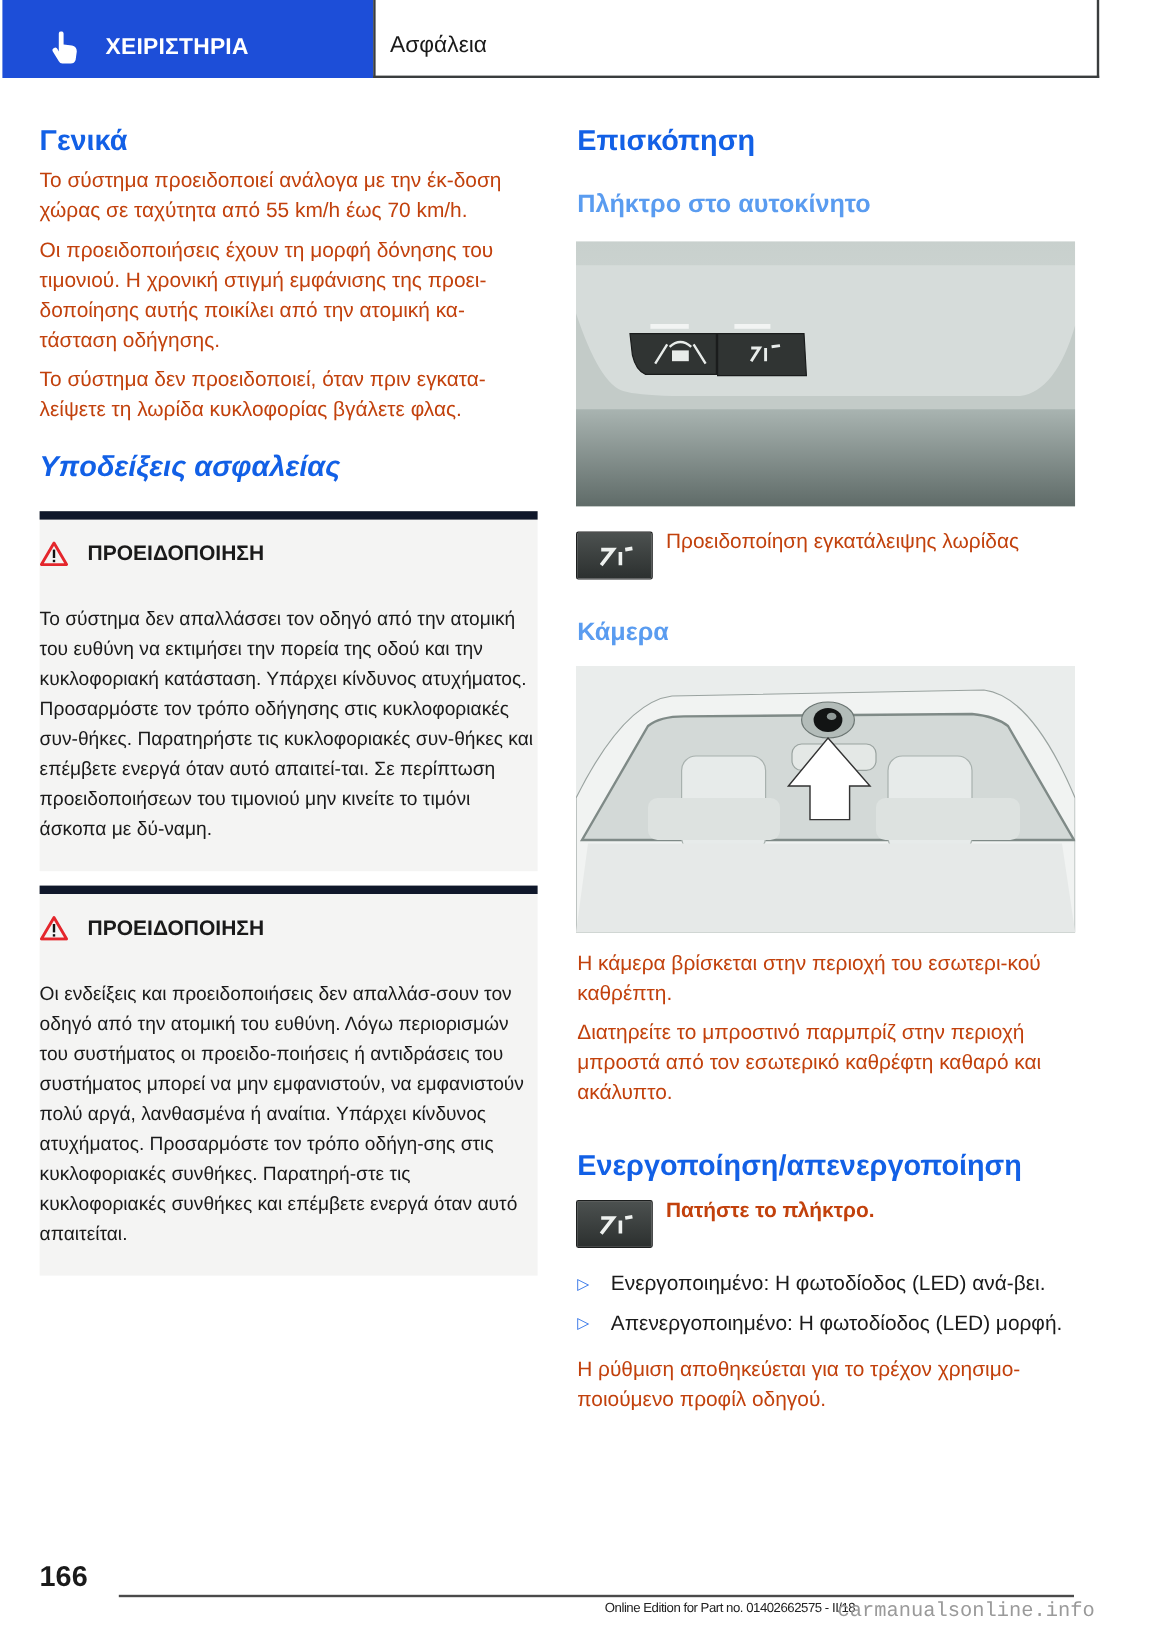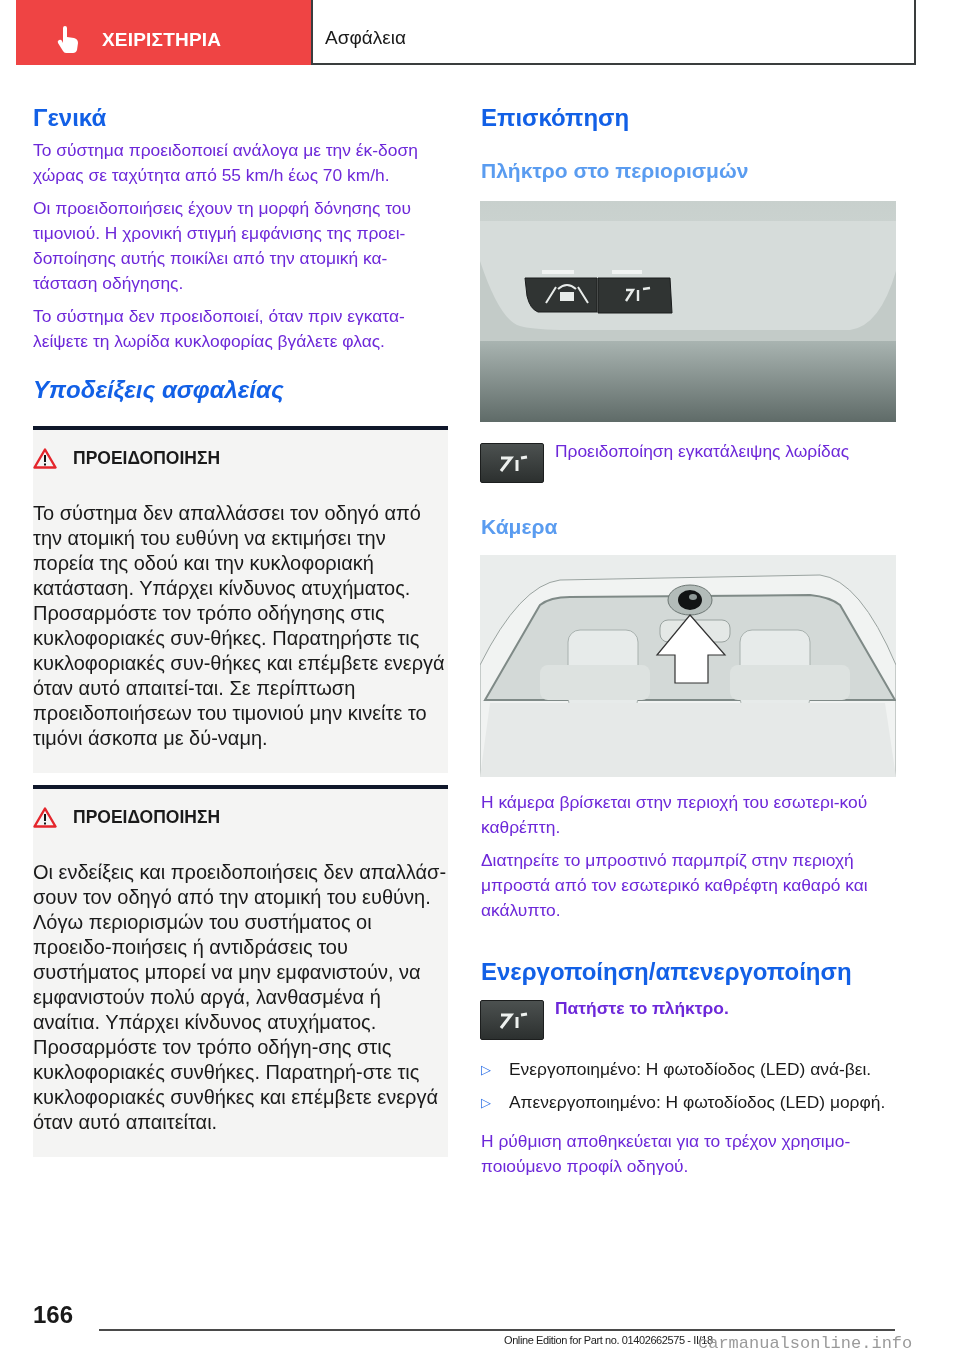--- a/index.html
+++ b/index.html
@@ -1,35 +1,35 @@
 <!DOCTYPE html>
 <html><head>
 <meta charset="utf-8">
 <style>
   * { box-sizing: border-box; margin: 0; padding: 0; }
   html, body { width: 960px; height: 1362px; background: #ffffff; overflow: hidden; }
   body { position: relative; font-family: "Liberation Sans", sans-serif; color: #1a1a1a; }
 
-  .hdr-tab { position: absolute; left: 16px; top: 0; width: 350px; height: 65px; background: #ef4444; display: flex; align-items: center; }
+  .hdr-tab { position: absolute; left: 2px; top: 0; width: 350px; height: 65px; background: #1d4ed8; display: flex; align-items: center; }
   .hdr-tab .hand { position: absolute; left: 40px; top: 26px; width: 24px; height: 28px; }
   .hdr-tab .lbl { position: absolute; left: 86px; top: 29px; color: #fff; font-weight: bold; font-size: 19px; letter-spacing: 0.2px; }
   .hdr-box { position: absolute; left: 311px; top: -2px; width: 605px; height: 67px; border: 2px solid #3a3d3e; border-top: none; background: #fff; }
   .hdr-box .lbl { position: absolute; left: 12px; top: 29px; font-size: 19px; color: #1a1a1a; }
 
   .col { position: absolute; }
   .col-left { left: 33px; top: 104px; width: 415px; }
 
   h2.h1 { color: #1260e6; font-weight: bold; font-size: 24px; margin-bottom: 6px; }
   h3.h2 { color: #5a9cf0; font-weight: bold; font-size: 21px; }
-  p.body { font-size: 17.4px; line-height: 25px; margin-bottom: 8px; color: #6d28d9; }
+  p.body { font-size: 17.4px; line-height: 25px; margin-bottom: 8px; color: #c2410c; }
 
-  .warn { background: #f4f4f3; border-top: 4px solid #0f172a; padding: 18px 0 22px 0; }
+  .warn { background: #f4f4f3; border-top: 7px solid #0f172a; padding: 18px 0 22px 0; }
   .warn-title { display: flex; align-items: center; font-weight: bold; font-size: 17.5px; margin-bottom: 4px; }
   .warn-title svg { margin-right: 16px; }
-  .warn p { font-size: 20px; line-height: 25px; margin-top: 32px; }
+  .warn p { font-size: 16px; line-height: 25px; margin-top: 32px; }
 
   .photo { position: absolute; border: none; }
   .iconbtn { position: absolute; width: 64px; height: 40px; background: linear-gradient(#4c5150, #2c302f); border: 1px solid #1c1e1e; border-radius: 2px; }
 
   .bullet { position: relative; padding-left: 28px; font-size: 17.4px; line-height: 25px; margin-bottom: 8px; }
   .bullet .tri { position: absolute; left: 0; top: 0; color: #2a6ee6; font-size: 13px; }
 
   .footer-num { position: absolute; left: 33px; top: 1301px; font-weight: bold; font-size: 24px; }
   .footer-line { position: absolute; left: 99px; top: 1329px; width: 796px; height: 2px; background: #4a4a4a; }
   .footer-text { position: absolute; left: 504px; top: 1334px; font-size: 11px; color: #222; letter-spacing: -0.4px; }
@@ -75,21 +75,21 @@
         <rect x="11" y="7" width="2" height="7" fill="#111"></rect>
         <rect x="11" y="15.5" width="2" height="2" fill="#111"></rect>
       </svg>
       <span>ΠΡΟΕΙΔΟΠΟΙΗΣΗ</span>
     </div>
     <p>Οι ενδείξεις και προειδοποιήσεις δεν απαλλάσ-σουν τον οδηγό από την ατομική του ευθύνη. Λόγω περιορισμών του συστήματος οι προειδο-ποιήσεις ή αντιδράσεις του συστήματος μπορεί να μην εμφανιστούν, να εμφανιστούν πολύ αργά, λανθασμένα ή αναίτια. Υπάρχει κίνδυνος ατυχήματος. Προσαρμόστε τον τρόπο οδήγη-σης στις κυκλοφοριακές συνθήκες. Παρατηρή-στε τις κυκλοφοριακές συνθήκες και επέμβετε ενεργά όταν αυτό απαιτείται.</p>
   </div>
 </div>
 
 <h2 class="h1" style="position:absolute; left:481px; top:104px;">Επισκόπηση</h2>
-<h3 class="h2" style="position:absolute; left:481px; top:159px;">Πλήκτρο στο περιορισμών</h3>
+<h3 class="h2" style="position:absolute; left:481px; top:159px;">Πλήκτρο στο αυτοκίνητο</h3>
 
 <svg class="photo" style="left:480px; top:201px;" width="416" height="221" viewBox="0 0 416 221">
   <defs>
     <linearGradient id="gtop" x1="0" y1="0" x2="0" y2="1">
       <stop offset="0" stop-color="#c8d0cd"></stop>
         <stop offset="1" stop-color="#dfe4e2"></stop>
     </linearGradient>
     <linearGradient id="gbot" x1="0" y1="0" x2="0" y2="1">
       <stop offset="0" stop-color="#a9b4b1"></stop>
         <stop offset="1" stop-color="#5f6b68"></stop>

